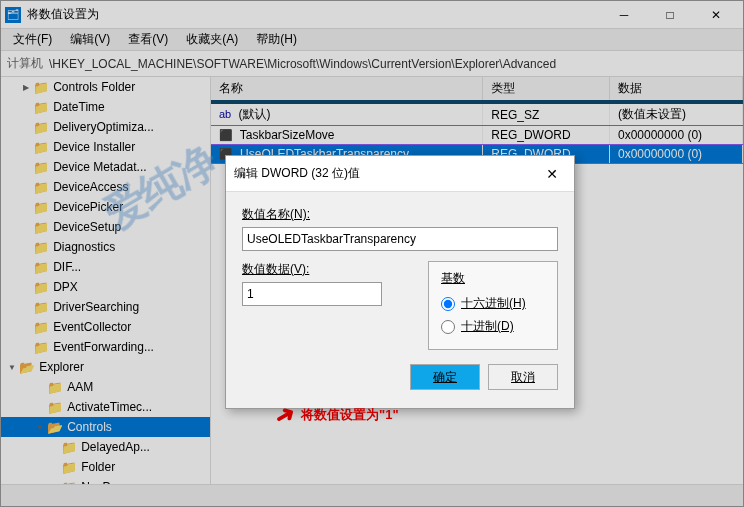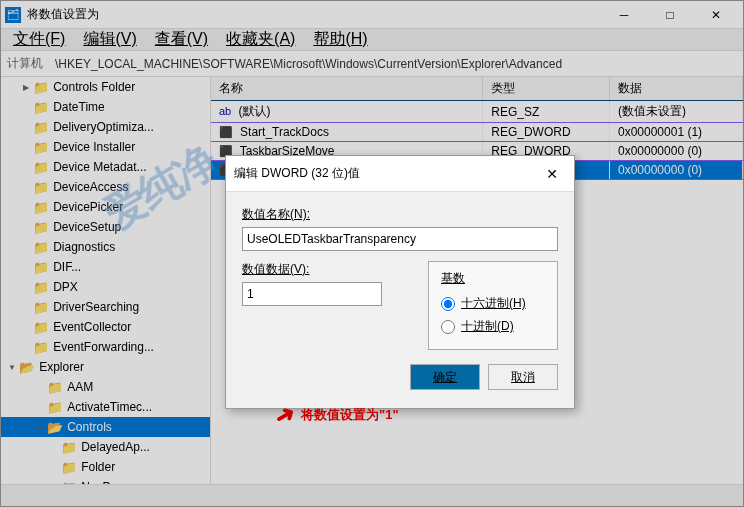--- a/index.html
+++ b/index.html
@@ -72,39 +72,38 @@
       display: flex;
       align-items: center;
       padding: 0 4px;
       border-bottom: 1px solid #ddd;
       flex-shrink: 0;
       gap: 2px;
     }
     .menu-item {
       padding: 2px 8px;
       cursor: pointer;
-      font-size: 16px;
-      text-decoration: underline;
+      font-size: 12px;
     }
 
     
     .address-bar {
       height: 26px;
       background: #fff;
       display: flex;
       align-items: center;
       padding: 2px 6px;
       border-bottom: 1px solid #ddd;
       flex-shrink: 0;
       font-size: 12px;
       color: #333;
     }
     .address-label {
       color: #666;
-      margin-right: 12px;
+      margin-right: 6px;
     }
 
     
     .main-content {
       display: flex;
       flex: 1;
       overflow: hidden;
     }
 
     
@@ -150,21 +149,21 @@
       flex: 1;
       background: #fff;
       overflow: auto;
     }
     .registry-table {
       width: 100%;
       border-collapse: collapse;
     }
     .registry-table th {
       background: #f5f5f5;
-      border-bottom: 1px solid #0c4a6e;
+      border-bottom: 4px solid #0c4a6e;
       border-right: 1px solid #ddd;
       padding: 3px 8px;
       text-align: left;
       font-weight: normal;
       font-size: 12px;
       position: sticky;
       top: 0;
     }
     .registry-table td {
       border-bottom: 1px solid #8b5cf6;
@@ -291,21 +290,21 @@
     }
     .dialog-btn {
       width: 70px;
       height: 26px;
       border: 1px solid #aaa;
       background: #f0f0f0;
       cursor: pointer;
       font-size: 12px;
       font-family: inherit;
     }
-    .dialog-btn.primary { background: #0369a1; }
+    .dialog-btn.primary { background: #0ea5e9; }
 
     
     .annotation {
       position: absolute;
       bottom: 78px;
       left: 275px;
       color: #cc0000;
       font-size: 13px;
       font-weight: bold;
       display: flex;
@@ -499,28 +498,20 @@
             <td>
               <span style="font-size:11px;color:#0000aa;margin-right:4px;">ab</span>
               <span>(默认)</span>
             </td>
             <td>REG_SZ</td>
             <td>(数值未设置)</td>
           </tr>
           <tr>
             <td>
               <span style="font-size:11px;color:#cc4400;margin-right:4px;">⬛</span>
-              <span>Start_TrackDocs</span>
-            </td>
-            <td>REG_DWORD</td>
-            <td>0x00000001 (1)</td>
-          </tr>
-          <tr>
-            <td>
-              <span style="font-size:11px;color:#cc4400;margin-right:4px;">⬛</span>
               <span>TaskbarSizeMove</span>
             </td>
             <td>REG_DWORD</td>
             <td>0x00000000 (0)</td>
           </tr>
           <tr class="selected">
             <td>
               <span style="font-size:11px;margin-right:4px;">⬛</span>
               <span>UseOLEDTaskbarTransparency</span>
             </td>

